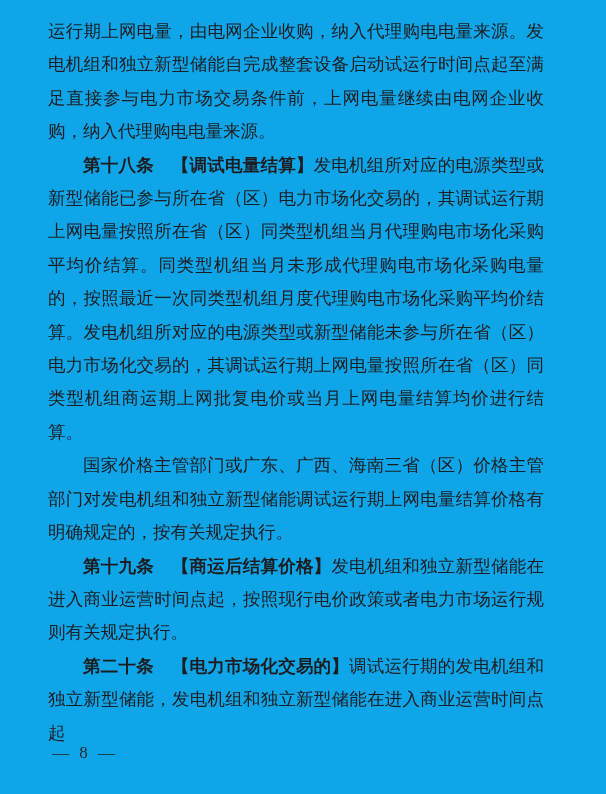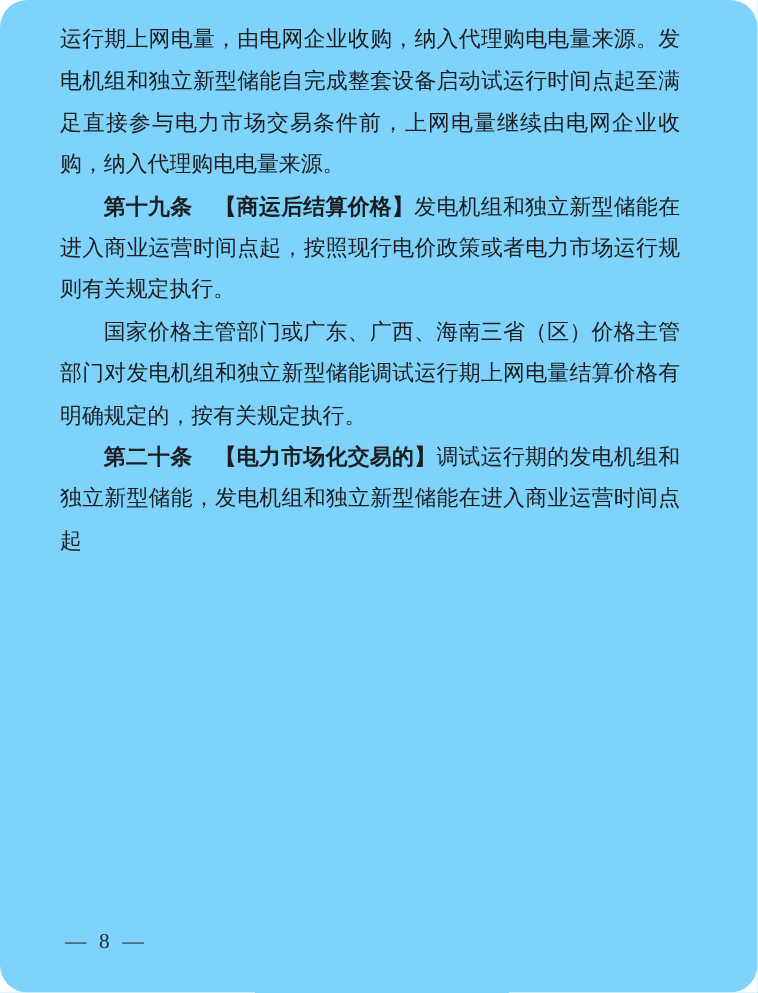--- a/index.html
+++ b/index.html
@@ -4,25 +4,24 @@
 <style>
   html, body {
     margin: 0;
     padding: 0;
     background: #ffffff;
   }
   .page {
     position: relative;
     width: 606px;
     height: 794px;
-    background: #7dd3fc;
+    background: #0ea5e9;
     overflow: hidden;
     color: #1d1d1f;
     font-family: "Liberation Serif", "DejaVu Serif", serif;
-    border-radius: 22px;
   }
   .text-block {
     position: absolute;
     left: 48px;
     top: 15px;
     width: 496px;
   }
   p.doc-para {
     margin: 0;
     padding: 0;
@@ -52,18 +51,19 @@
     color: #2a2a30;
     font-family: "Liberation Serif", "DejaVu Serif", serif;
   }
 </style>
 </head>
 <body>
 
 <div class="page">
   <div class="text-block" id="doc-body">
       <p class="doc-para"><span class="seg">运行期上网电量，由电网企业收购，纳入代理购电电量来源。发电机组和独立新型储能自完成整套设备启动试运行时间点起至满足直接参与电力市场交易条件前，上网电量继续由电网企业收购，纳入代理购电电量来源。</span></p>
+      <p class="doc-para indent"><span class="seg seg-bold">第十八条　【调试电量结算】</span><span class="seg">发电机组所对应的电源类型或新型储能已参与所在省（区）电力市场化交易的，其调试运行期上网电量按照所在省（区）同类型机组当月代理购电市场化采购平均价结算。同类型机组当月未形成代理购电市场化采购电量的，按照最近一次同类型机组月度代理购电市场化采购平均价结算。发电机组所对应的电源类型或新型储能未参与所在省（区）电力市场化交易的，其调试运行期上网电量按照所在省（区）同类型机组商运期上网批复电价或当月上网电量结算均价进行结算。</span></p>
+      <p class="doc-para indent"><span class="seg">国家价格主管部门或广东、广西、海南三省（区）价格主管部门对发电机组和独立新型储能调试运行期上网电量结算价格有明确规定的，按有关规定执行。</span></p>
       <p class="doc-para indent"><span class="seg seg-bold">第十九条　【商运后结算价格】</span><span class="seg">发电机组和独立新型储能在进入商业运营时间点起，按照现行电价政策或者电力市场运行规则有关规定执行。</span></p>
-      <p class="doc-para indent"><span class="seg">国家价格主管部门或广东、广西、海南三省（区）价格主管部门对发电机组和独立新型储能调试运行期上网电量结算价格有明确规定的，按有关规定执行。</span></p>
       <p class="doc-para indent"><span class="seg seg-bold">第二十条　【电力市场化交易的】</span><span class="seg">调试运行期的发电机组和独立新型储能，发电机组和独立新型储能在进入商业运营时间点起</span></p>
     </div>
   <div class="page-number">— 8 —</div>
 </div>
 
 </body></html>

